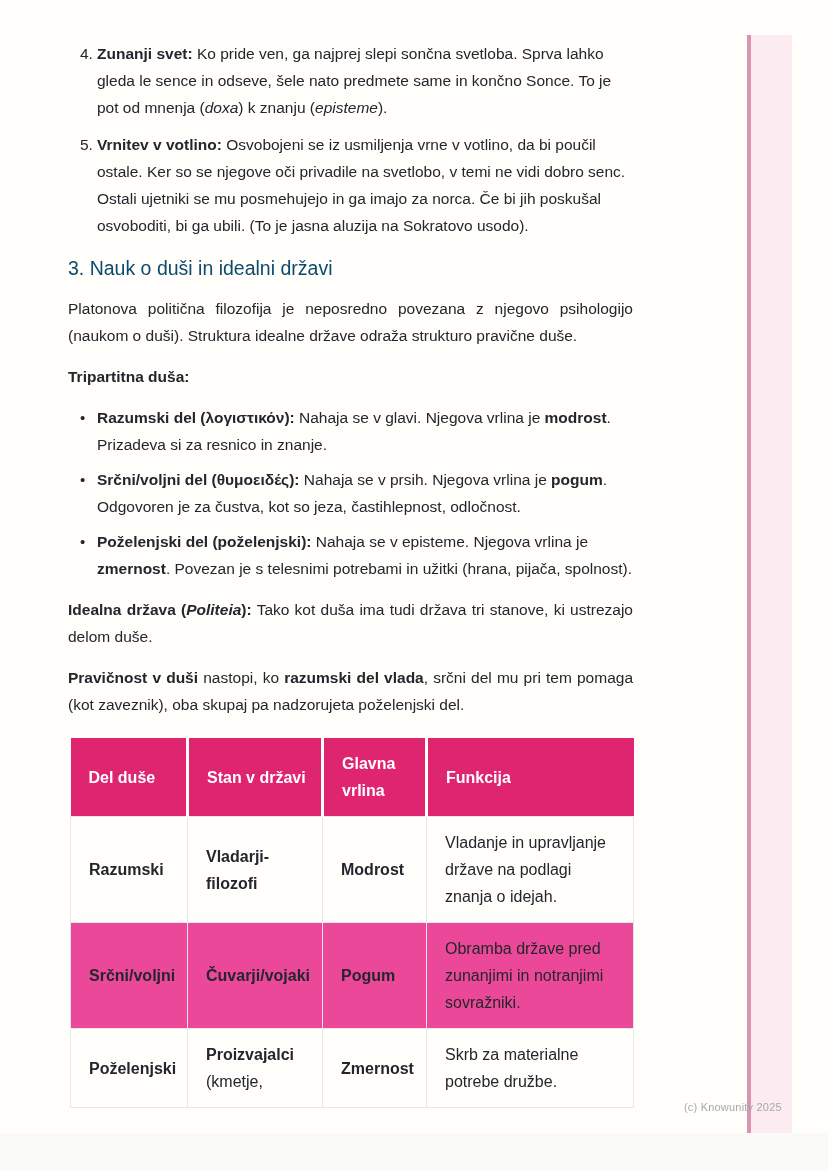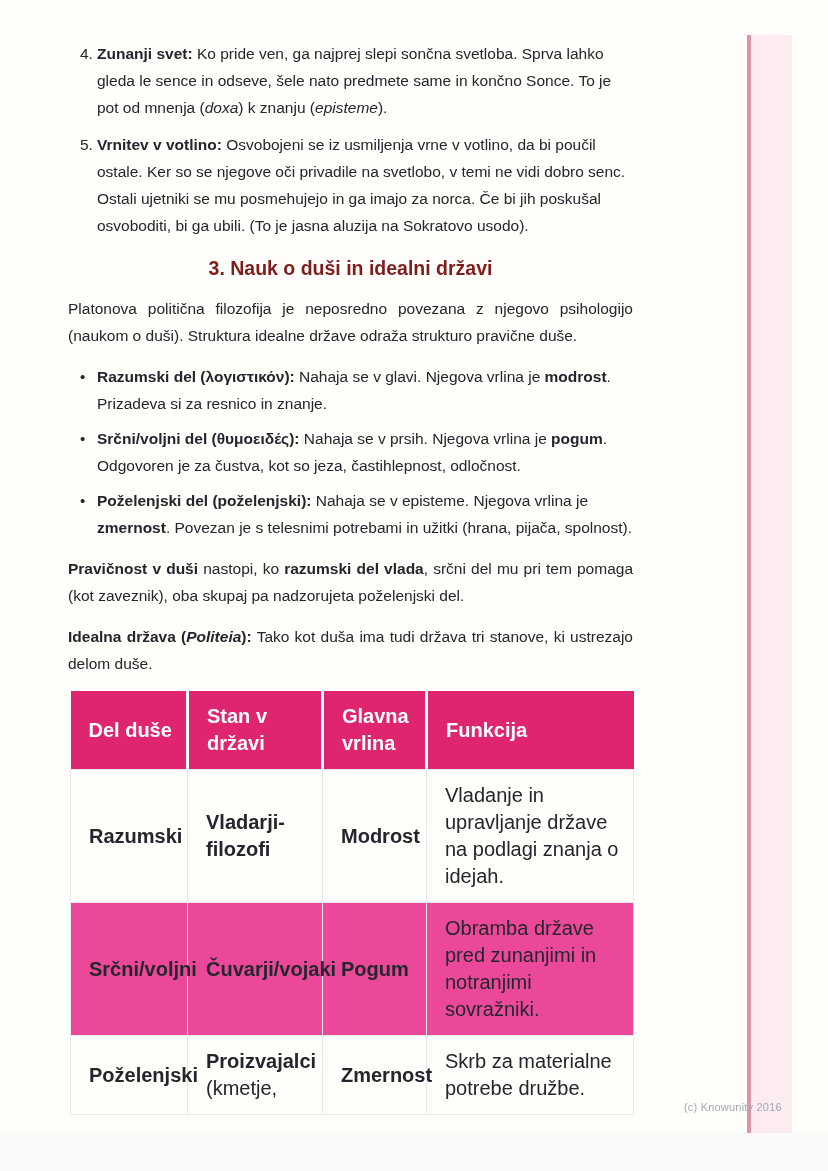--- a/index.html
+++ b/index.html
@@ -26,33 +26,33 @@
     font-size:15.5px; line-height:27px;
   }
   
   .li { display:flex; margin-bottom:10px; }
   .li .marker { flex:0 0 29px; padding-left:12px; }
   .li .li-body { flex:1 1 auto; text-align:left; }
   b, strong { font-weight:700; }
   em { font-style:italic; }
   .bi { font-weight:700; font-style:italic; }
   h3 {
-    font-size:19.5px; line-height:26px; font-weight:700;
-    color:#7f1d1d; margin:16px 0 10px 0;text-align:center;
+    font-size:19.5px; line-height:26px; font-weight:400;
+    color:#0c4a6e; margin:16px 0 10px 0;
   }
   p { margin:14px 0; }
   .just { text-align:justify; }
   .ulist { margin:14px 0 14px 0; }
   .ulist .li { margin-bottom:8px; }
   .bullet-glyph { font-size:15px; }
   
   table {
     border-collapse:collapse; table-layout:fixed;
-    margin:14px 0 0 2px; width:563px;
-    font-size:20px; line-height:27px;
+    margin:20px 0 0 2px; width:563px;
+    font-size:16px; line-height:27px;
   }
   th {
     background:#df2470; color:#ffffff; font-weight:700;
     text-align:left; vertical-align:middle;
     padding:12px 14px 12px 18px;
   }
   th + th { border-left:3px solid #fffefb; }
   td {
     border:1px solid #e6e8eb; vertical-align:middle;
     padding:12px 14px 12px 18px;
@@ -83,39 +83,40 @@
         <div class="li">
           <span class="marker">5.</span>
           <div class="li-body"><strong>Vrnitev v votlino: </strong><span>Osvobojeni se iz usmiljenja vrne v votlino, da bi poučil ostale. Ker so se njegove oči privadile na svetlobo, v temi ne vidi dobro senc. Ostali ujetniki se mu posmehujejo in ga imajo za norca. Če bi jih poskušal osvoboditi, bi ga ubili. (To je jasna aluzija na Sokratovo usodo).</span></div>
         </div>
       </div>
 
       <h3>3. Nauk o duši in idealni državi</h3>
 
       <p class="just">Platonova politična filozofija je neposredno povezana z njegovo psihologijo (naukom o duši). Struktura idealne države odraža strukturo pravične duše.</p>
 
+      <p><strong>Tripartitna duša:</strong></p>
 
       <div class="ulist">
         <div class="li">
           <span class="marker bullet-glyph">•</span>
           <div class="li-body"><strong>Razumski del (λογιστικόν): </strong><span>Nahaja se v glavi. Njegova vrlina je </span><strong>modrost</strong><span>. Prizadeva si za resnico in znanje.</span></div>
         </div>
         <div class="li">
           <span class="marker bullet-glyph">•</span>
           <div class="li-body"><strong>Srčni/voljni del (θυμοειδές): </strong><span>Nahaja se v prsih. Njegova vrlina je </span><strong>pogum</strong><span>. Odgovoren je za čustva, kot so jeza, častihlepnost, odločnost.</span></div>
         </div>
         <div class="li">
           <span class="marker bullet-glyph">•</span>
           <div class="li-body"><strong>Poželenjski del (poželenjski): </strong><span>Nahaja se v episteme. Njegova vrlina je </span><strong>zmernost</strong><span>. Povezan je s telesnimi potrebami in užitki (hrana, pijača, spolnost).</span></div>
         </div>
       </div>
 
+      <p class="just"><strong>Idealna država (</strong><span class="bi">Politeia</span><strong>):</strong><span> Tako kot duša ima tudi država tri stanove, ki ustrezajo delom duše.</span></p>
+
       <p class="just"><strong>Pravičnost v duši</strong><span> nastopi, ko </span><strong>razumski del vlada</strong><span>, srčni del mu pri tem pomaga (kot zaveznik), oba skupaj pa nadzorujeta poželenjski del.</span></p>
-
-      <p class="just"><strong>Idealna država (</strong><span class="bi">Politeia</span><strong>):</strong><span> Tako kot duša ima tudi država tri stanove, ki ustrezajo delom duše.</span></p>
 
       <table>
         <colgroup>
           <col style="width:117px">
             <col style="width:135px">
             <col style="width:104px">
             <col style="width:207px">
         </colgroup>
         <thead>
           <tr>
@@ -142,17 +143,17 @@
             <td class="c1">Poželenjski</td>
             <td><strong>Proizvajalci</strong><span> (kmetje,</span></td>
             <td class="c3">Zmernost</td>
             <td>Skrb za materialne potrebe družbe.</td>
           </tr>
         </tbody>
       </table>
 
     </div>
 
-    <div class="watermark">(c) Knowunity 2016</div>
+    <div class="watermark">(c) Knowunity 2025</div>
   </div>
 
   <div class="page-gap"></div>
 </div>
 
 </body></html>

